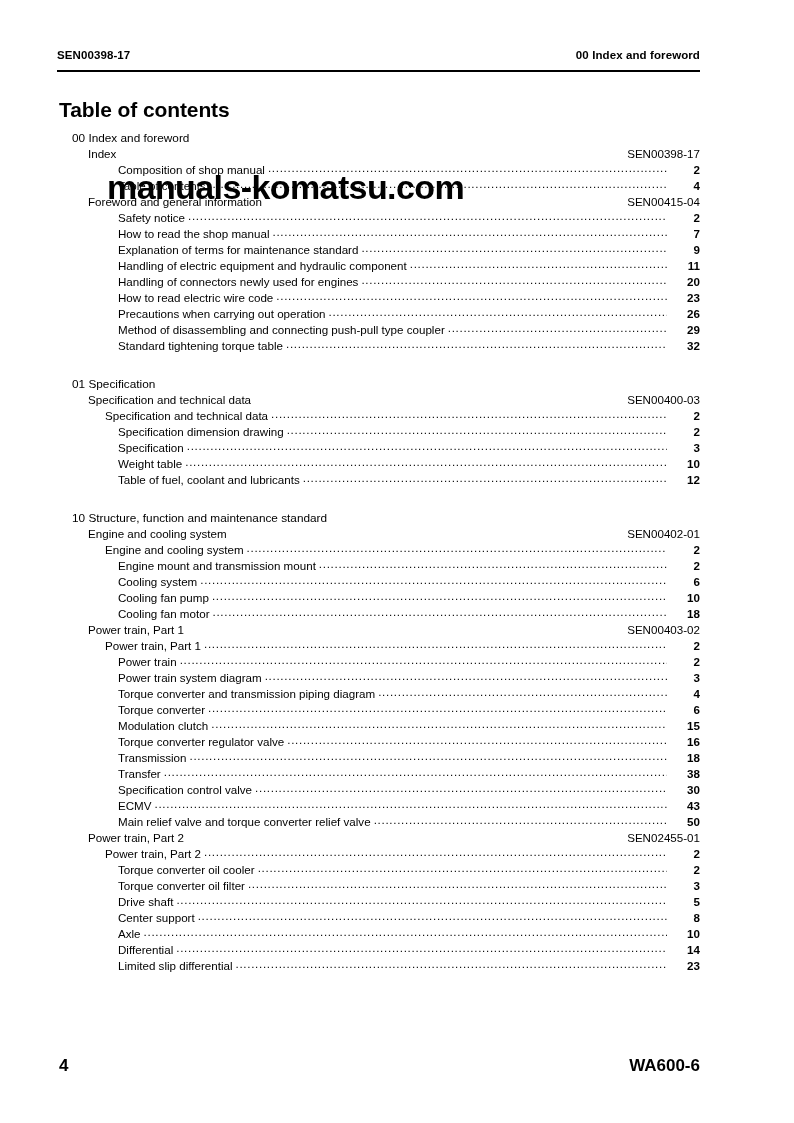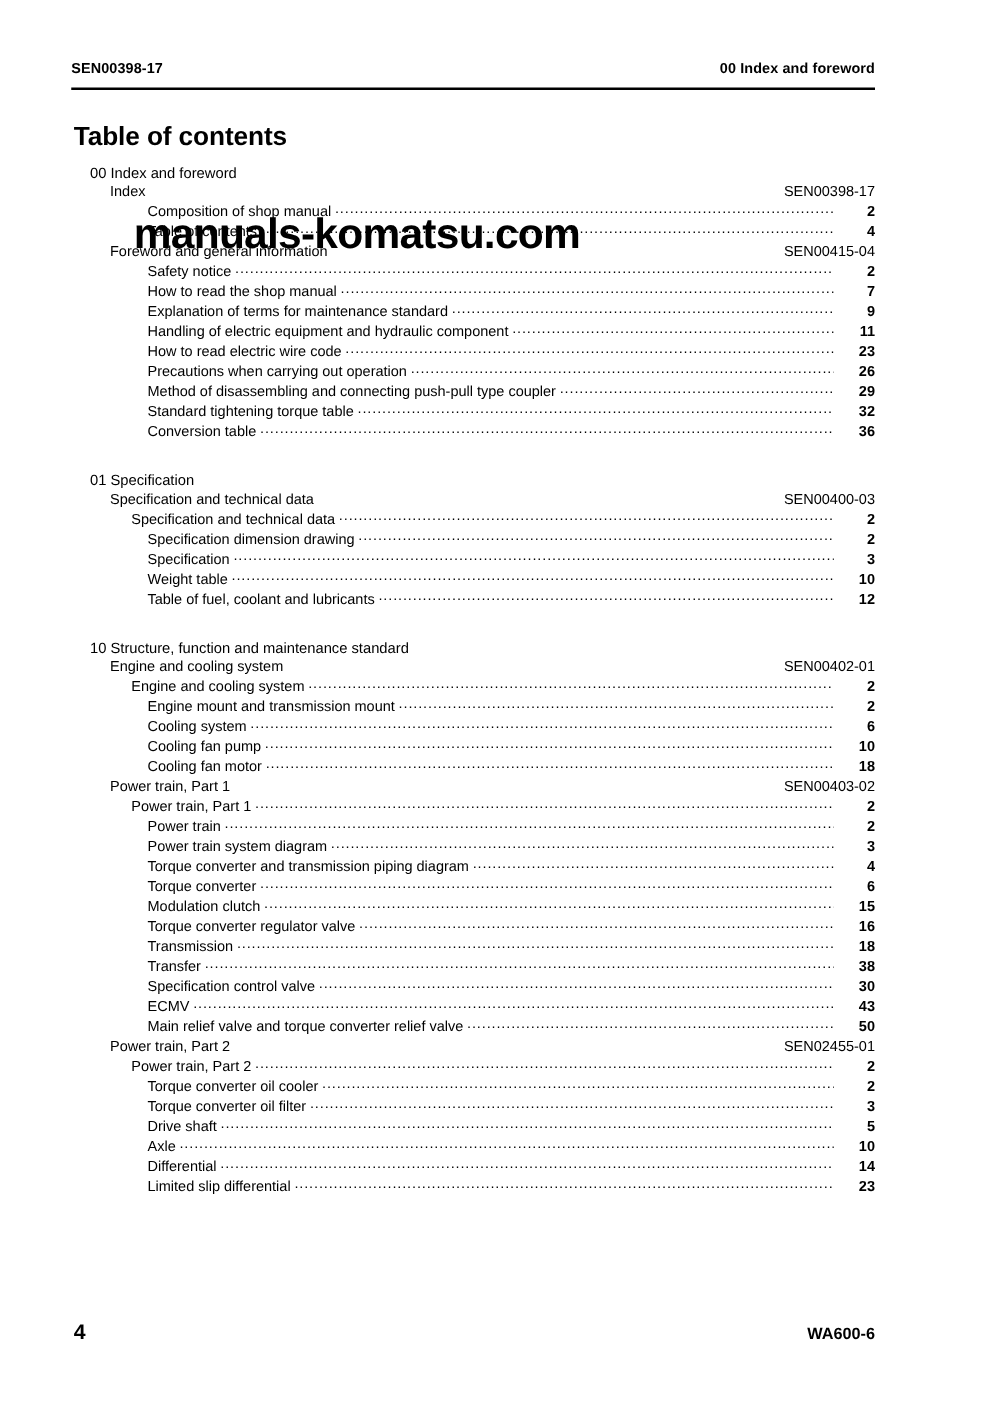--- a/index.html
+++ b/index.html
@@ -139,21 +139,21 @@
     width: 641px;
     display: flex;
     justify-content: space-between;
     align-items: baseline;
   }
   #footer-pagenum {
     font-size: 17px;
     font-weight: bold;
   }
   #footer-model {
-    font-size: 13px;
+    font-size: 17px;
     font-weight: bold;
   }
 </style>
 </head>
 <body>
 
 <div id="page">
 
   <div id="page-header">
     <span class="hdr-text">SEN00398-17</span>
@@ -202,43 +202,43 @@
           <span class="label">Explanation of terms for maintenance standard</span>
           <span class="leader"></span>
           <span class="pagenum">9</span>
         </div>
         <div class="row lvl3">
           <span class="label">Handling of electric equipment and hydraulic component</span>
           <span class="leader"></span>
           <span class="pagenum">11</span>
         </div>
         <div class="row lvl3">
+          <span class="label">Handling of connectors newly used for engines</span>
+          <span class="leader"></span>
+          <span class="pagenum">20</span>
+        </div>
+        <div class="row lvl3">
           <span class="label">How to read electric wire code</span>
           <span class="leader"></span>
           <span class="pagenum">23</span>
         </div>
         <div class="row lvl3">
           <span class="label">Precautions when carrying out operation</span>
           <span class="leader"></span>
           <span class="pagenum">26</span>
         </div>
         <div class="row lvl3">
           <span class="label">Method of disassembling and connecting push-pull type coupler</span>
           <span class="leader"></span>
           <span class="pagenum">29</span>
         </div>
         <div class="row lvl3">
           <span class="label">Standard tightening torque table</span>
           <span class="leader"></span>
           <span class="pagenum">32</span>
-        </div>
-        <div class="row lvl3">
-          <span class="label">Conversion table</span>
-          <span class="leader"></span>
-          <span class="pagenum">36</span>
         </div>
       </div>
       <div class="section-gap"></div>
       <div class="toc-section">
         <div class="row heading lvl0">
           <span class="label">01 Specification</span>
           <span class="spacer"></span>
         </div>
         <div class="row heading lvl1">
           <span class="label">Specification and technical data</span>
@@ -391,20 +391,25 @@
           <span class="label">Torque converter oil filter</span>
           <span class="leader"></span>
           <span class="pagenum">3</span>
         </div>
         <div class="row lvl3">
           <span class="label">Drive shaft</span>
           <span class="leader"></span>
           <span class="pagenum">5</span>
         </div>
         <div class="row lvl3">
+          <span class="label">Center support</span>
+          <span class="leader"></span>
+          <span class="pagenum">8</span>
+        </div>
+        <div class="row lvl3">
           <span class="label">Axle</span>
           <span class="leader"></span>
           <span class="pagenum">10</span>
         </div>
         <div class="row lvl3">
           <span class="label">Differential</span>
           <span class="leader"></span>
           <span class="pagenum">14</span>
         </div>
         <div class="row lvl3">

